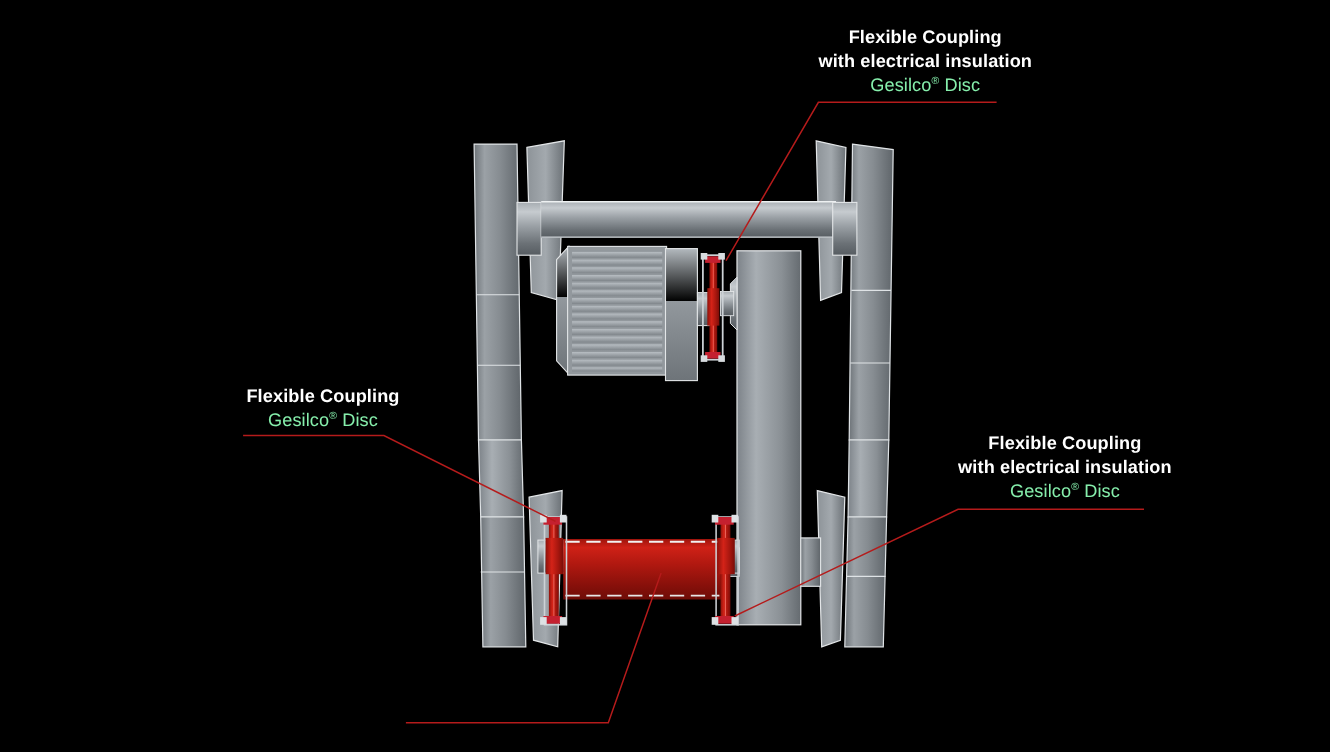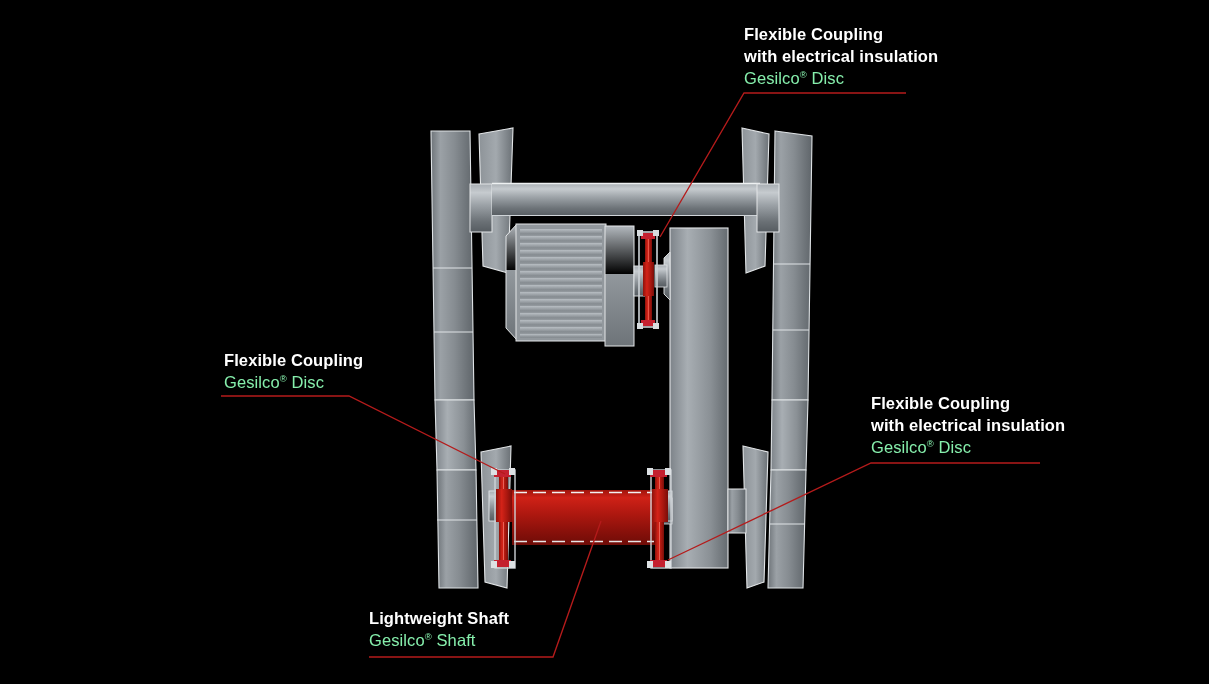--- a/index.html
+++ b/index.html
@@ -10,20 +10,21 @@
   }
   body {
     font-family: "Liberation Sans", sans-serif;
   }
   #stage {
     position: relative;
     width: 1209px;
     height: 684px;
     background: #000000;
     overflow: hidden;
+    text-align: center;
   }
   #diagram-svg {
     position: absolute;
     left: 0;
     top: 0;
     width: 1209px;
     height: 684px;
     display: block;
   }
   .callout {
@@ -299,18 +300,14 @@
     <div class="ln-bold">Flexible Coupling</div>
     <div class="ln-reg"><span>Gesilco</span><sup>®</sup><span> Disc</span></div>
   </div>
 
   <div class="callout" id="callout-mid-right">
     <div class="ln-bold">Flexible Coupling</div>
     <div class="ln-bold">with electrical insulation</div>
     <div class="ln-reg"><span>Gesilco</span><sup>®</sup><span> Disc</span></div>
   </div>
 
-  <div class="callout" id="callout-bottom">
-    <div class="ln-bold">Lightweight Shaft</div>
-    <div class="ln-reg"><span>Gesilco</span><sup>®</sup><span> Shaft</span></div>
-  </div>
 
 </div>
 
 </body></html>

